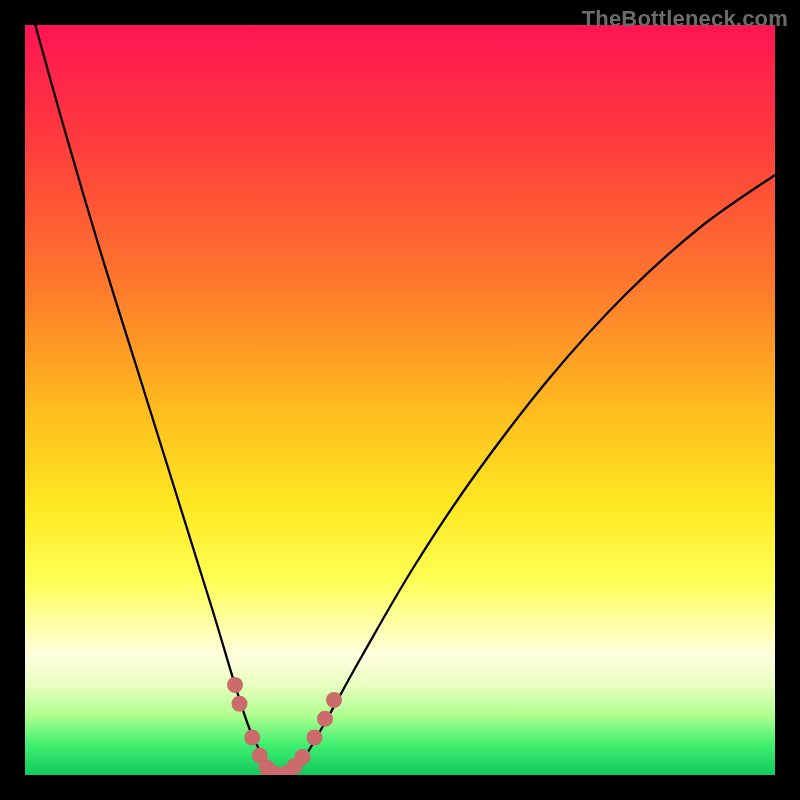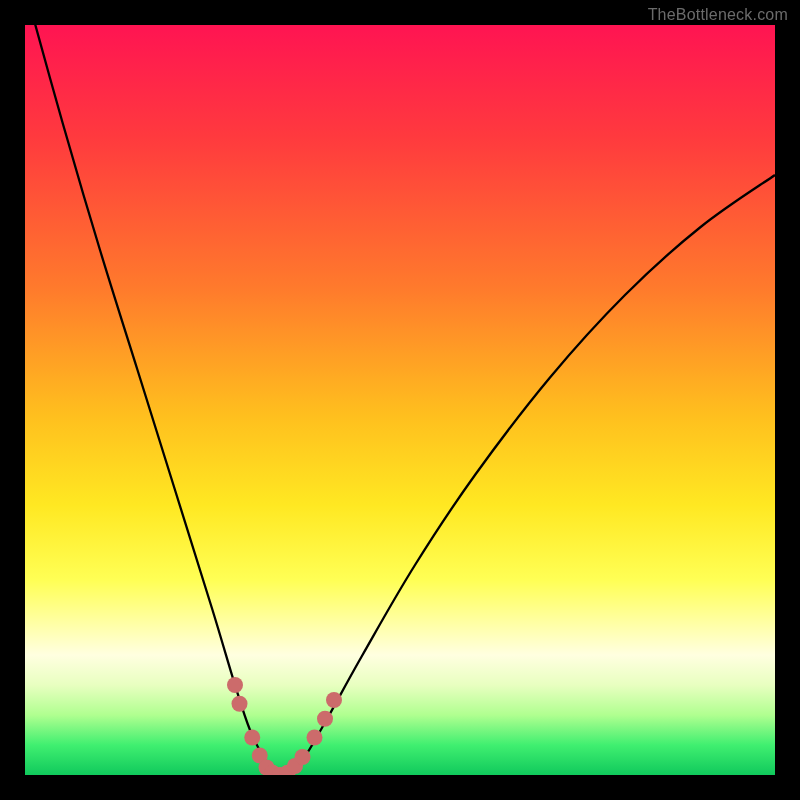--- a/index.html
+++ b/index.html
@@ -30,22 +30,22 @@
       #b0ff90 92%,
       #40ef70 96%,
       #10c95c 100%
     );
   }
   .watermark {
     position: absolute;
     top: 6px;
     right: 12px;
     color: #6b6b6b;
-    font-size: 16px;
-    font-weight: 400;
+    font-size: 22px;
+    font-weight: 700;
     letter-spacing: 0.2px;
   }
   svg.curve {
     position: absolute;
     left: 0;
     top: 0;
     width: 750px;
     height: 750px;
   }
 </style>

